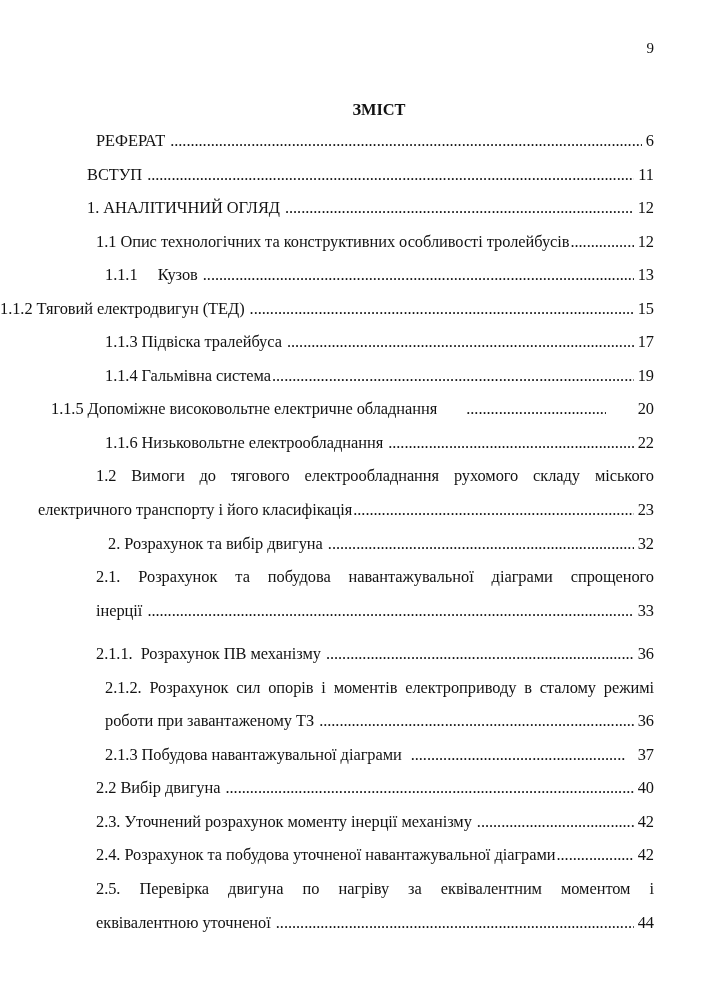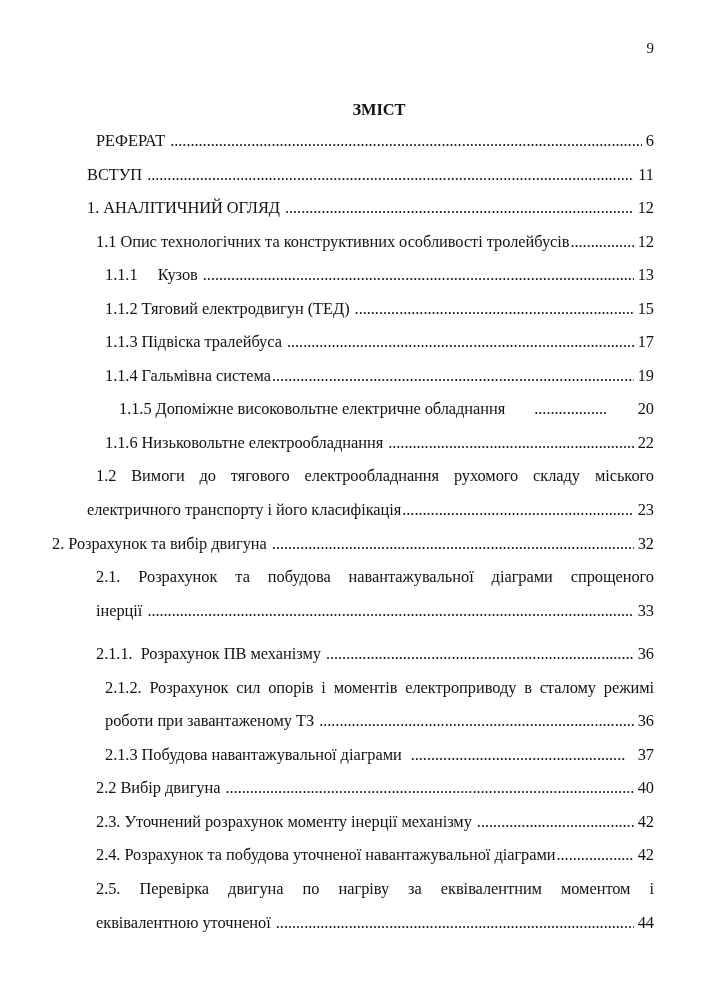--- a/index.html
+++ b/index.html
@@ -86,52 +86,52 @@
       <div class="line flexrow" style="margin-left: 96px;">
         <span class="t">1.1 Опис технологічних та конструктивних особливості тролейбусів</span>
         <span class="dots">....................................................................................................................................................................................................................................................................</span>
         <span class="pg">12</span>
       </div>
       <div class="line flexrow" style="margin-left: 105px;">
         <span class="t">1.1.1     Кузов </span>
         <span class="dots">....................................................................................................................................................................................................................................................................</span>
         <span class="pg">13</span>
       </div>
-      <div class="line flexrow" style="margin-left: 105px;">
+      <div class="line flexrow" style="">
         <span class="t">1.1.2 Тяговий електродвигун (ТЕД) </span>
         <span class="dots">....................................................................................................................................................................................................................................................................</span>
         <span class="pg">15</span>
       </div>
       <div class="line flexrow" style="margin-left: 105px;">
         <span class="t">1.1.3 Підвіска тралейбуса </span>
         <span class="dots">....................................................................................................................................................................................................................................................................</span>
         <span class="pg">17</span>
       </div>
       <div class="line flexrow" style="margin-left: 105px;">
         <span class="t">1.1.4 Гальмівна система</span>
         <span class="dots">....................................................................................................................................................................................................................................................................</span>
         <span class="pg">19</span>
       </div>
-      <div class="line flexrow" style="margin-left: 119px; gap: 28px;">
+      <div class="line flexrow" style="margin-left: 51px; gap: 28px;">
         <span class="t">1.1.5 Допоміжне високовольтне електричне обладнання</span>
         <span class="dots">....................................................................................................................................................................................................................................................................</span>
         <span class="pg">20</span>
       </div>
       <div class="line flexrow" style="margin-left: 105px;">
         <span class="t">1.1.6 Низьковольтне електрообладнання </span>
         <span class="dots">....................................................................................................................................................................................................................................................................</span>
         <span class="pg">22</span>
       </div>
       <div class="line just" style="margin-left: 96px;">1.2 Вимоги до тягового електрообладнання рухомого складу міського</div>
-      <div class="line flexrow" style="margin-left: 87px;">
+      <div class="line flexrow" style="margin-left: 38px;">
         <span class="t">електричного транспорту і його класифікація</span>
         <span class="dots">....................................................................................................................................................................................................................................................................</span>
         <span class="pg">23</span>
       </div>
-      <div class="line flexrow" style="margin-left: 52px;">
+      <div class="line flexrow" style="margin-left: 108px;">
         <span class="t">2. Розрахунок та вибір двигуна </span>
         <span class="dots">....................................................................................................................................................................................................................................................................</span>
         <span class="pg">32</span>
       </div>
       <div class="line just" style="margin-left: 96px;">2.1. Розрахунок та побудова навантажувальної діаграми спрощеного</div>
       <div class="line flexrow" style="margin-left: 96px;">
         <span class="t">інерції </span>
         <span class="dots">....................................................................................................................................................................................................................................................................</span>
         <span class="pg">33</span>
       </div>

